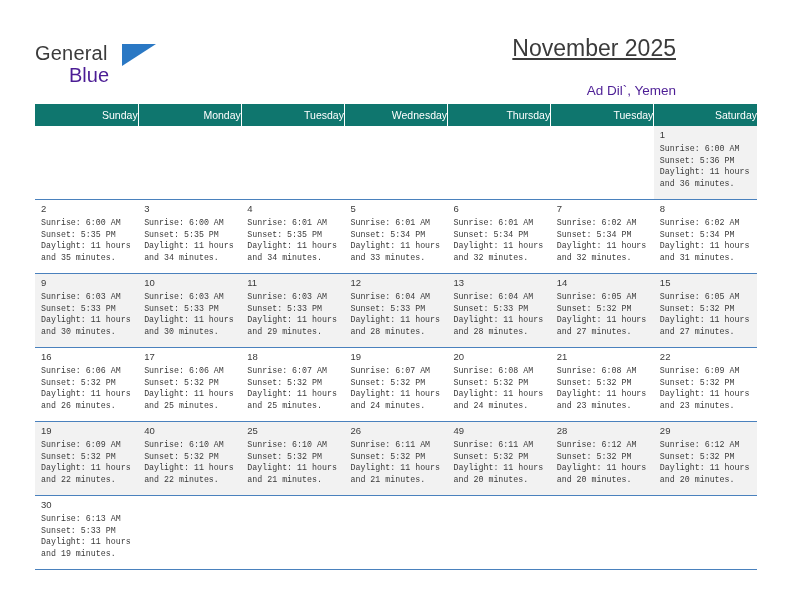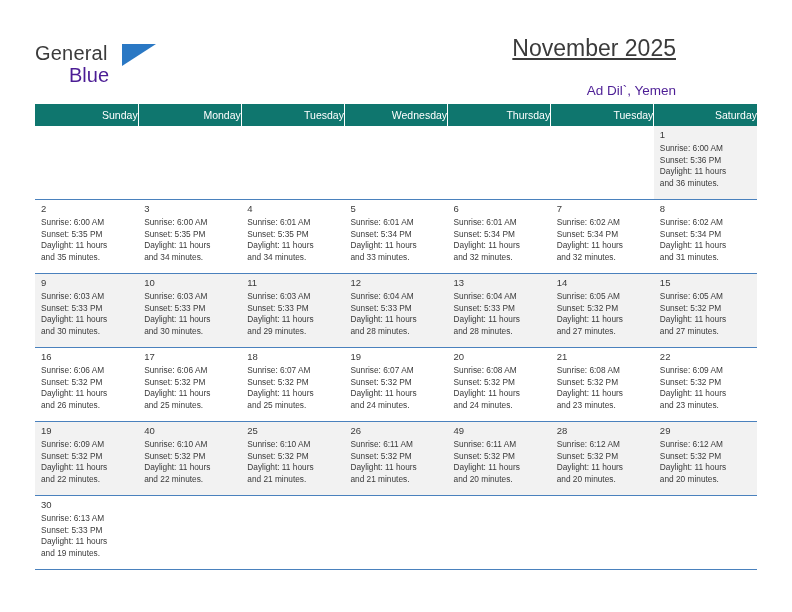--- a/index.html
+++ b/index.html
@@ -124,20 +124,21 @@
   .daynum {
     display: block;
     font-size: 9.5px;
     color: #3a3a3a;
     margin-bottom: 2px;
     line-height: 12px;
   }
   .evt {
     display: block;
     white-space: pre-line;
+    font-family: Liberation Mono, monospace;
   }
 </style>
 </head>
 <body>
 
 <div class="page">
 
   <div class="header">
     <div class="logo">
       <span class="logo-general">General</span>

